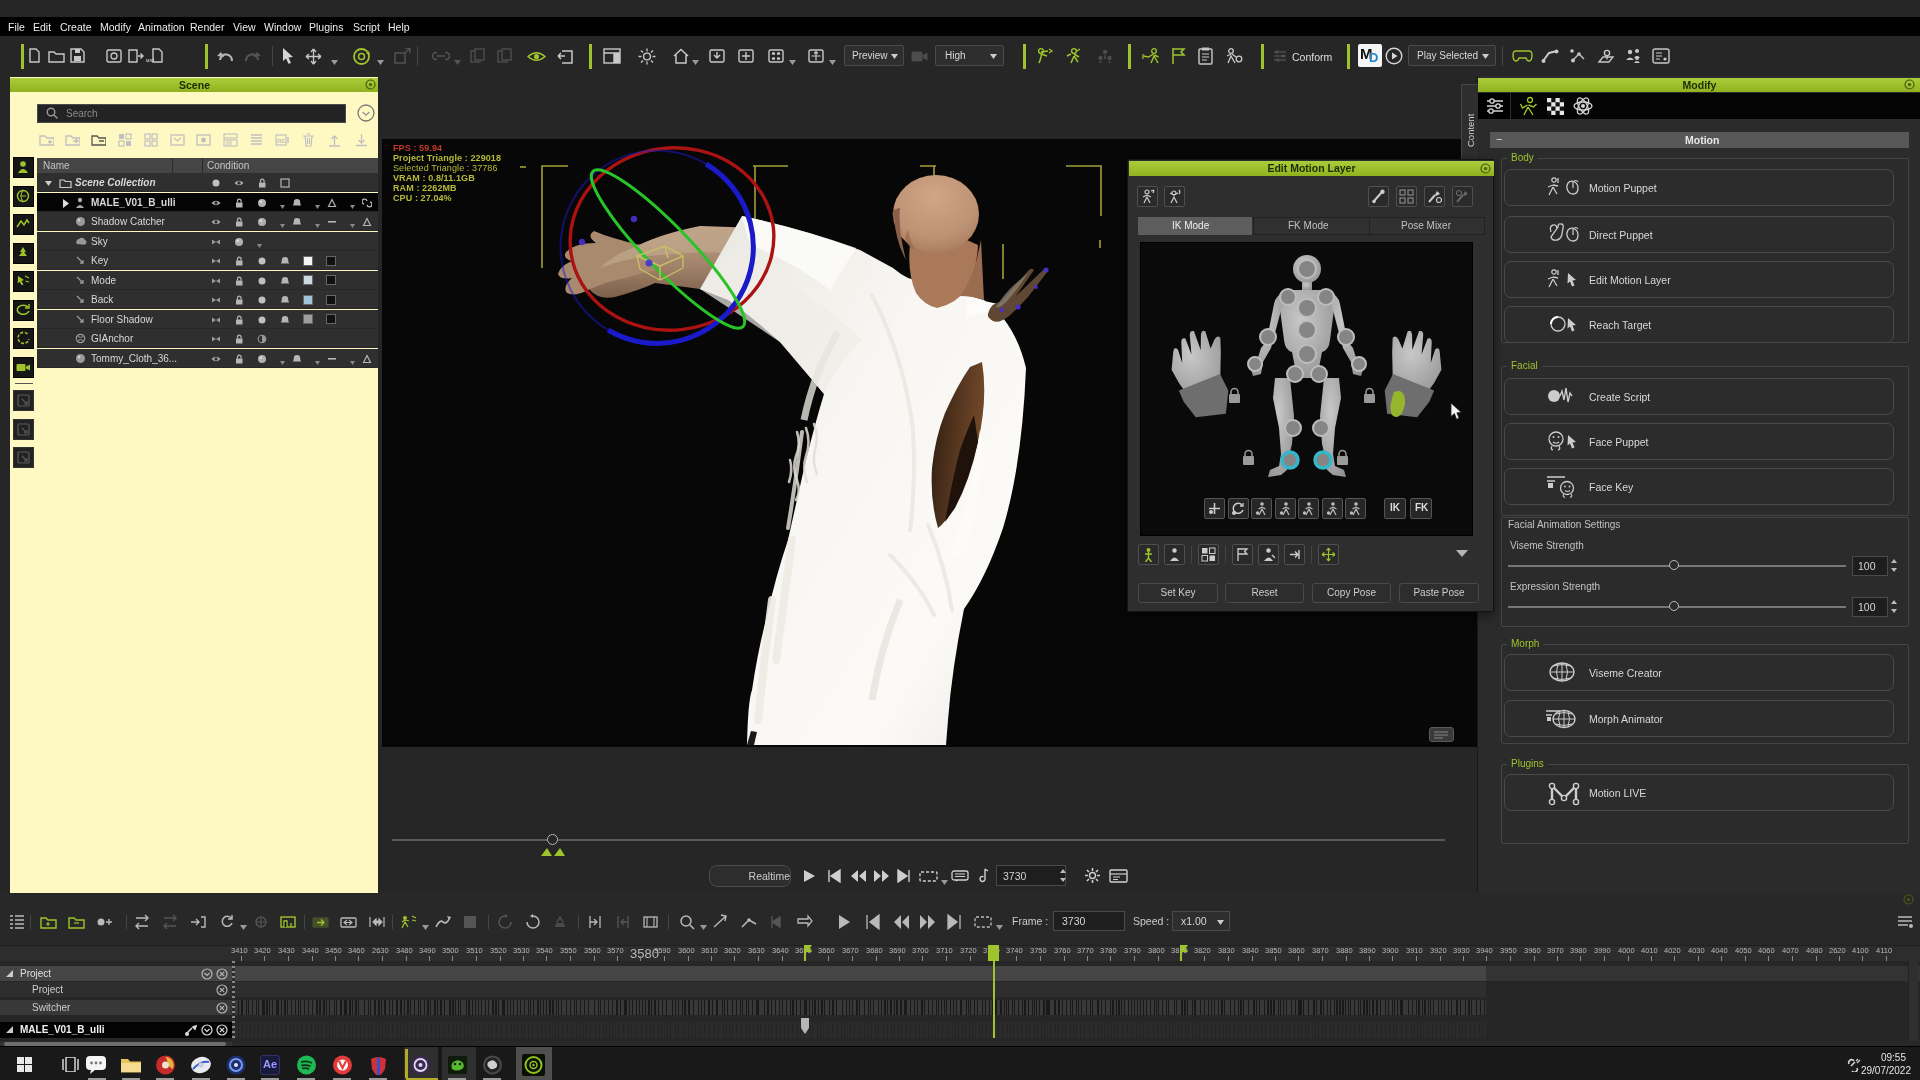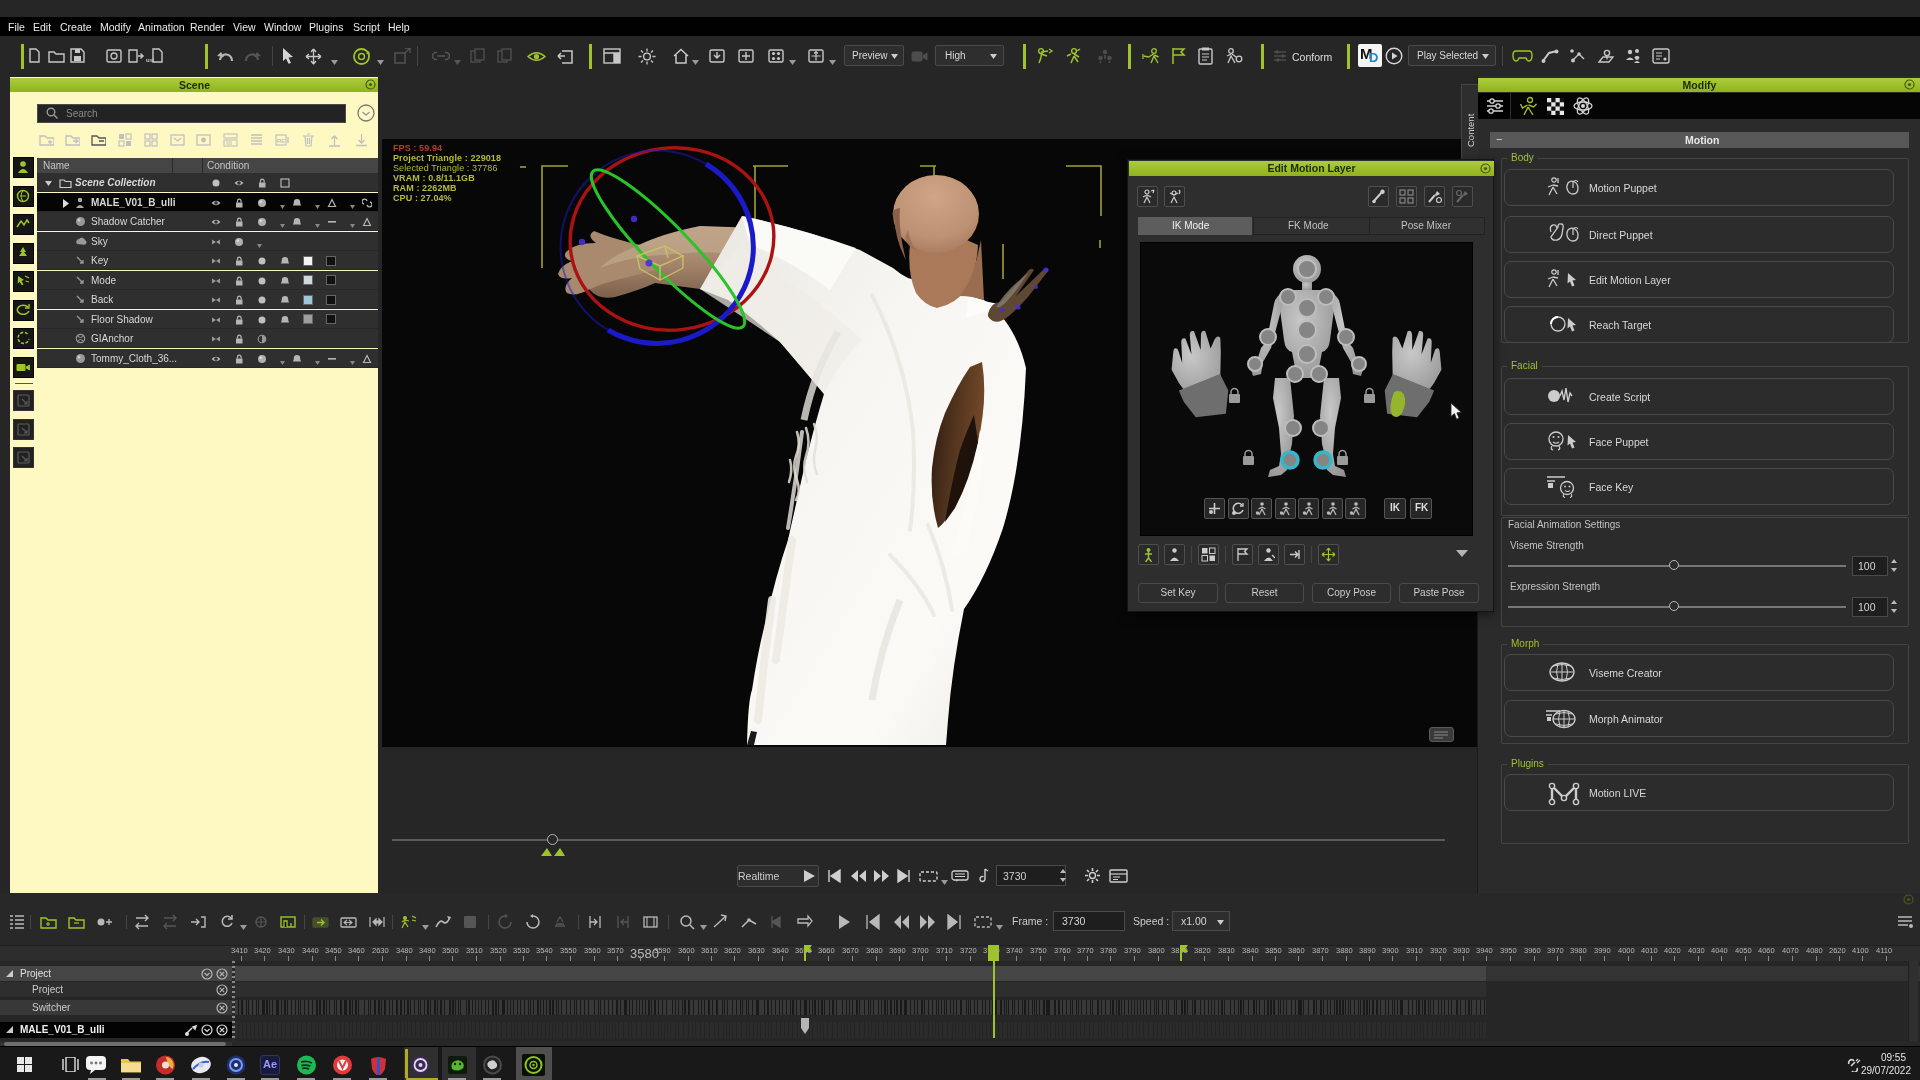--- a/index.html
+++ b/index.html
@@ -761,21 +761,21 @@
 <div class="abs" style="left:1051px;top:651px;width:25px;height:15px;background:#3a3a3a;border:1px solid #5a5a5a;border-radius:3px;"></div>
 <svg class="abs " style="left:1055px;top:655px" width="17" height="8" viewBox="0 0 17 8">
         <path d="M1,1 h14 M1,4 h14 M1,7 h9" stroke="#888" stroke-width="1.2"></path>
       </svg>
 <div class="abs" style="left:14px;top:763px;width:1053px;height:2px;background:#5a5a5a;"></div>
 <div class="abs" style="left:169px;top:758px;width:11px;height:11px;border:1.5px solid #b5b5b5;border-radius:50%;background:#262626;"></div>
 <svg class="abs " style="left:162px;top:770px" width="26" height="11" viewBox="0 0 26 11">
         <path d="M1,10 L7,2 L12,10 z" fill="#9fc32c"></path>
         <path d="M14,10 L20,2 L25,10 z" fill="#9fc32c"></path>
       </svg>
-<div class="btn" style="left:331px;top:789px;width:82px;height:22px;border-radius:2px;text-align:left;line-height:20px;margin-left:28px;">Realtime</div>
+<div class="btn" style="left:331px;top:789px;width:82px;height:22px;border-radius:8px;text-align:right;line-height:20px;">Realtime</div>
 <svg class="abs " style="left:424px;top:793px" width="14" height="14" viewBox="0 0 14 14">
         <path d="M2,1 l11,6 l-11,6 z" fill="#cfcfcf"></path>
       </svg>
 <svg class="abs " style="left:448px;top:793px" width="15" height="14" viewBox="0 0 15 14">
         <path d="M3,1 v12 M14,1 l-9,6 l9,6 z" fill="#cfcfcf" stroke="#cfcfcf" stroke-width="1.4"></path>
       </svg>
 <svg class="abs " style="left:472px;top:793px" width="17" height="14" viewBox="0 0 17 14">
         <path d="M8,1 l-7,6 l7,6 z M16,1 l-7,6 l7,6 z" fill="#cfcfcf"></path>
       </svg>
 <svg class="abs " style="left:495px;top:793px" width="17" height="14" viewBox="0 0 17 14">

